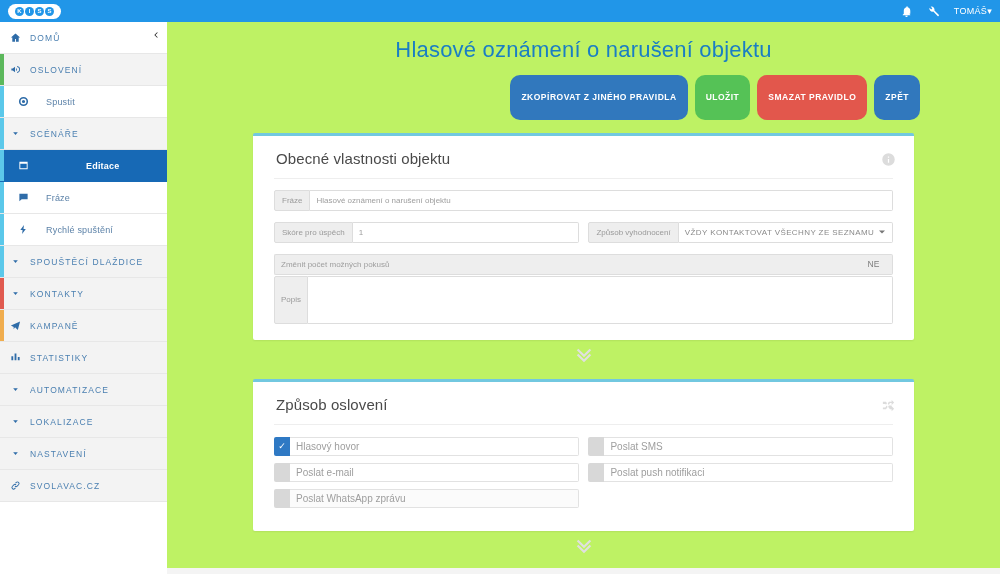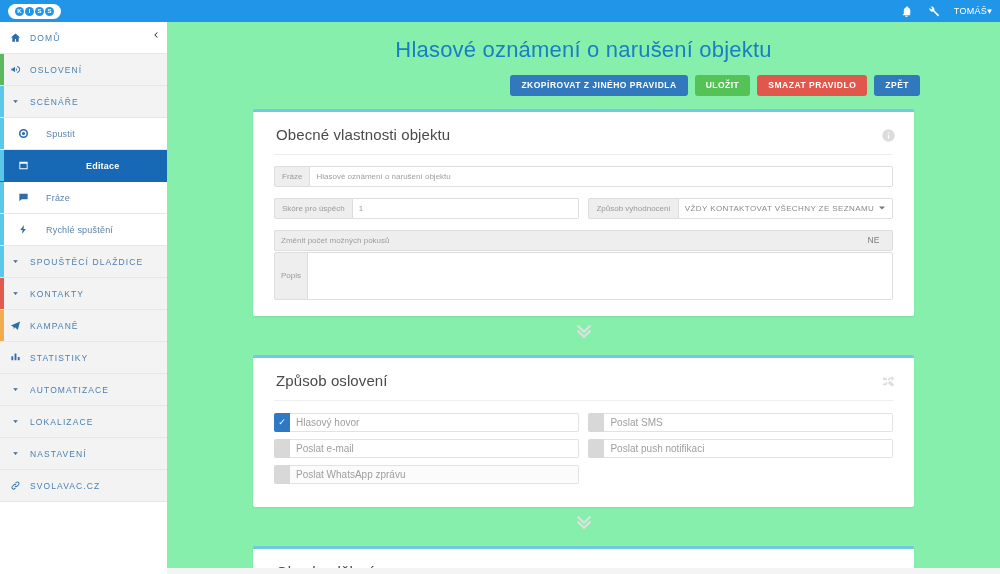--- a/index.html
+++ b/index.html
@@ -96,21 +96,21 @@
     display: flex; align-items: center; justify-content: center;
     cursor: pointer;
     z-index: 40;
   }
   .collapse-btn svg { width: 8px; height: 8px; fill: #222; }
 
   
   .main {
     position: absolute; top: 22px; left: 167px;
     width: 833px; height: 546px;
-    background: #86efac;
+    background: #bef264;
     overflow: hidden;
   }
   .page-title {
     text-align: center;
     color: #1a7ec4;
     font-size: 22px;
     font-weight: normal;
     padding-top: 15px;
     letter-spacing: .2px;
   }
@@ -118,22 +118,22 @@
     display: flex; justify-content: flex-end;
     gap: 7px;
     padding: 12px 80px 0 0;
   }
   .btn {
     border: none;
     color: #fff;
     font-size: 8.5px;
     font-weight: bold;
     letter-spacing: .5px;
-    padding: 6px 11px;
-    border-radius: 3px;
+    padding: 18px 11px;
+    border-radius: 10px;
     cursor: pointer;
     font-family: "Liberation Sans", sans-serif;
     line-height: 1;
   }
   .btn-blue { background: #3178bd; }
   .btn-green { background: #55c256; }
   .btn-red { background: #e2574c; }
 
   
   .card {
@@ -305,37 +305,37 @@
       </div>
       <div class="side-item">
         <span class="side-accent" style="background: rgb(92, 184, 92);"></span>
         <span class="side-ico">
           <svg viewBox="0 0 24 24">
             <path d="M3 10v4h3l5 4V6L6 10H3zm12.5 2a4 4 0 0 0-2-3.5v7a4 4 0 0 0 2-3.5zM15.5 4.5v2a5.6 5.6 0 0 1 0 11v2a7.6 7.6 0 0 0 0-15z"></path>
           </svg>
         </span>
         <span class="side-label">OSLOVENÍ</span>
       </div>
-      <div class="side-item">
-        <span class="side-accent" style="background: rgb(91, 200, 234);"></span>
-        <span class="side-ico">
-          <svg viewBox="0 0 24 24">
-            <path d="M7 9l5 6 5-6z"></path>
-          </svg>
-        </span>
-        <span class="side-label">SCÉNÁŘE</span>
-      </div>
       <div class="side-item sub light">
         <span class="side-accent" style="background: rgb(91, 200, 234);"></span>
         <span class="side-ico">
           <svg viewBox="0 0 24 24">
             <path d="M12 2a10 10 0 1 0 0 20 10 10 0 0 0 0-20zm0 3.5A6.5 6.5 0 1 1 5.5 12 6.5 6.5 0 0 1 12 5.5zm0 3A3.5 3.5 0 1 0 15.5 12 3.5 3.5 0 0 0 12 8.5z"></path>
           </svg>
         </span>
         <span class="side-label">Spustit</span>
+      </div>
+      <div class="side-item">
+        <span class="side-accent" style="background: rgb(91, 200, 234);"></span>
+        <span class="side-ico">
+          <svg viewBox="0 0 24 24">
+            <path d="M7 9l5 6 5-6z"></path>
+          </svg>
+        </span>
+        <span class="side-label">SCÉNÁŘE</span>
       </div>
       <div class="side-item sub active">
         <span class="side-accent" style="background: rgb(91, 200, 234);"></span>
         <span class="side-ico">
           <svg viewBox="0 0 24 24">
             <path d="M3 4h18v16H3V4zm2 4v10h14V8H5z"></path>
           </svg>
         </span>
         <span class="side-label">Editace</span>
       </div>

